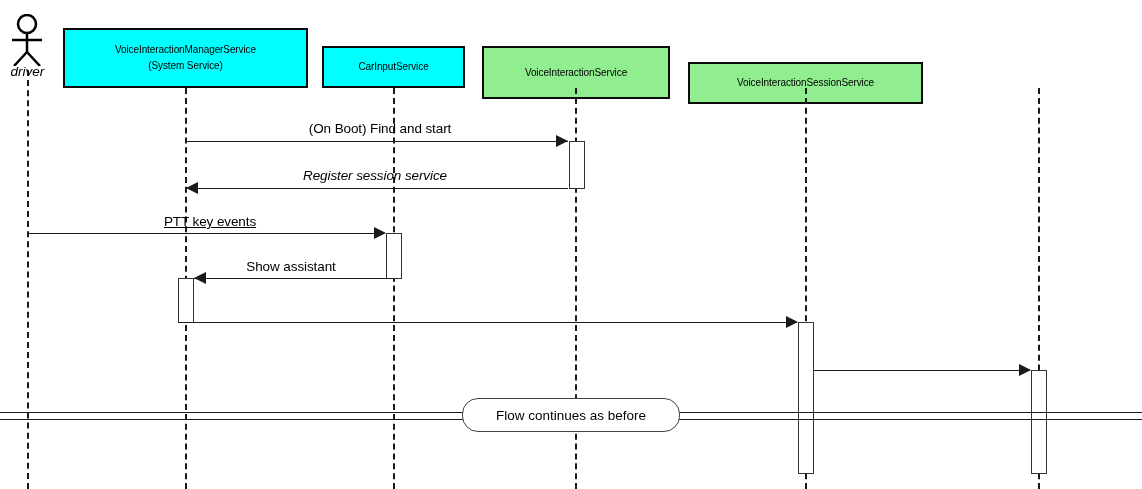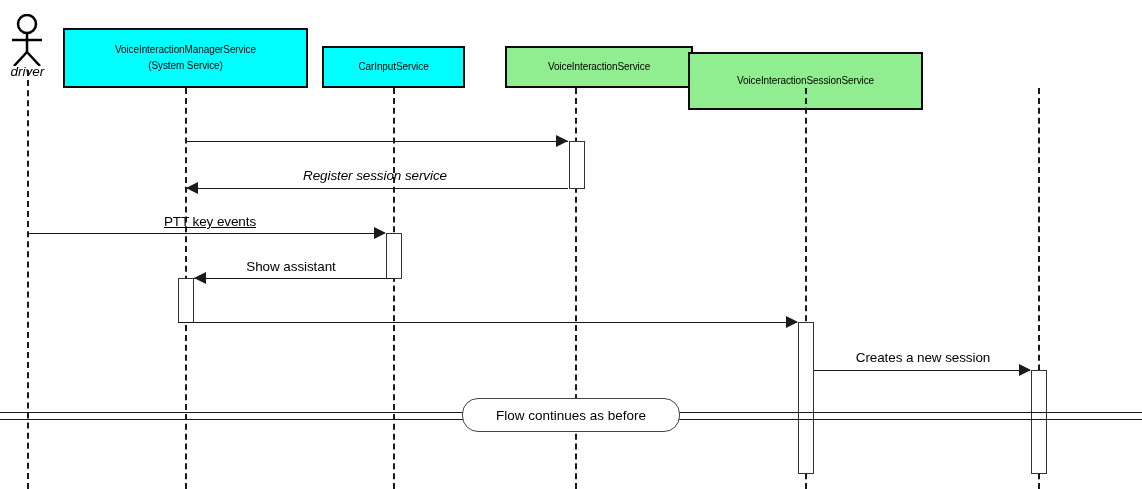--- a/index.html
+++ b/index.html
@@ -117,61 +117,61 @@
 
   <div class="participant-box cyan" style="left:63px; top:28px; width:245px; height:60px;">
     <span class="participant-label">VoiceInteractionManagerService
 (System Service)</span>
   </div>
 
   <div class="participant-box cyan" style="left:322px; top:46px; width:143px; height:42px;">
     <span class="participant-label">CarInputService</span>
   </div>
 
-  <div class="participant-box green" style="left:505px; top:46px; width:188px; height:42px;">
+  <div class="participant-box green" style="left:482px; top:46px; width:188px; height:53px;">
     <span class="participant-label">VoiceInteractionService</span>
   </div>
 
-  <div class="participant-box green" style="left:688px; top:52px; width:235px; height:58px;">
+  <div class="participant-box green" style="left:688px; top:62px; width:235px; height:42px;">
     <span class="participant-label">VoiceInteractionSessionService</span>
   </div>
 
 
   <div class="lifeline" style="left:27px; top:70px; height:419px;"></div>
   <div class="lifeline" style="left:185px; top:88px; height:401px;"></div>
   <div class="lifeline" style="left:393px; top:88px; height:401px;"></div>
   <div class="lifeline" style="left:575px; top:88px; height:401px;"></div>
   <div class="lifeline" style="left:805px; top:88px; height:401px;"></div>
   <div class="lifeline" style="left:1038px; top:88px; height:401px;"></div>
 
   <div class="activation" style="left:569px; top:141px; height:48px;"></div>
   <div class="activation" style="left:386px; top:233px; height:46px;"></div>
   <div class="activation" style="left:178px; top:278px; height:45px;"></div>
   <div class="activation" style="left:798px; top:322px; height:152px;"></div>
   <div class="activation" style="left:1031px; top:370px; height:104px;"></div>
 
+  <div class="msg-label" style="left:230px; top:121px; width:300px;">(On Boot) Find and start</div>
   <div class="msg-line" style="left:186px; top:141px; width:382px;"></div>
   <div class="msg-arrow right" style="left:556px; top:135px;"></div>
 
   <div class="msg-label" style="left:225px; top:168px; width:300px;font-style:italic;">Register session service</div>
   <div class="msg-line" style="left:186px; top:188px; width:382px;"></div>
   <div class="msg-arrow left" style="left:186px; top:182px;"></div>
 
   <div class="msg-label" style="left:85px; top:214px; width:250px;text-decoration:underline;">PTT key events</div>
   <div class="msg-line" style="left:27px; top:233px; width:349px;"></div>
   <div class="msg-arrow right" style="left:374px; top:227px;"></div>
 
   <div class="msg-label" style="left:191px; top:259px; width:200px;">Show assistant</div>
   <div class="msg-line" style="left:194px; top:278px; width:199px;"></div>
   <div class="msg-arrow left" style="left:194px; top:272px;"></div>
 
   <div class="msg-line" style="left:178px; top:322px; width:619px;"></div>
   <div class="msg-arrow right" style="left:786px; top:316px;"></div>
 
-  <div class="msg-label" style="left:823px; top:350px; width:200px;">Creates a new session</div>
   <div class="msg-line" style="left:814px; top:370px; width:216px;"></div>
   <div class="msg-arrow right" style="left:1019px; top:364px;"></div>
 
   <div class="divider-rule" style="top:412px;"></div>
   <div class="divider-rule" style="top:419px;"></div>
   <div class="divider-box" style="left:462px; top:398px; width:218px; height:34px;border-radius:16px;">
     <span>Flow continues as before</span>
   </div>
 
 </div>

